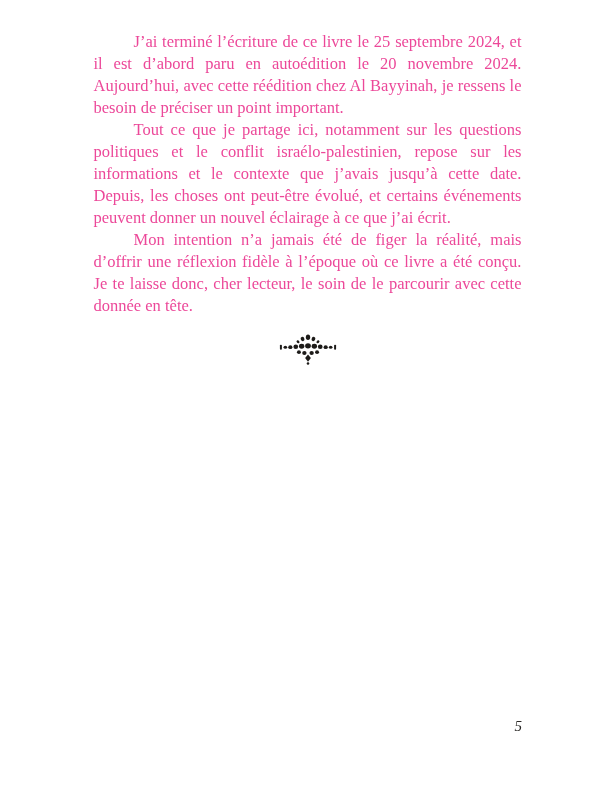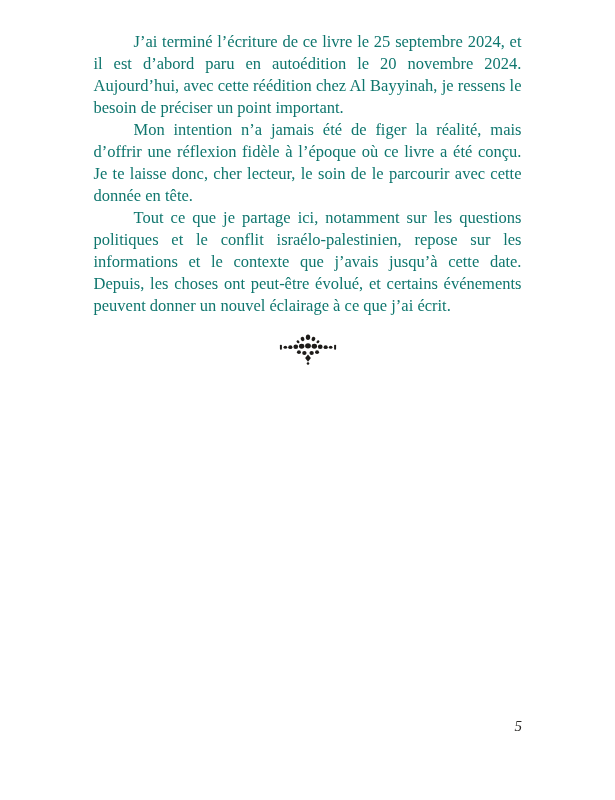--- a/index.html
+++ b/index.html
@@ -26,21 +26,21 @@
     line-height: 30px;
     letter-spacing: 0.3px;
     color: #161412;
   }
   .text-block {
     margin: 31px auto 0 auto;
     width: 428px;
     text-align: justify;
     font-size: 16.5px;
     line-height: 22px;
-    color: #0f766e;
+    color: #ec4899;
   }
   .text-block p {
     margin: 0;
     text-indent: 40px;
   }
   .ornament-wrap {
     margin-top: 15px;
     text-align: center;
   }
   .ornament-wrap svg {
@@ -60,22 +60,22 @@
   }
 </style>
 </head>
 <body>
 
 <div class="page">
 
 
   <div class="text-block">
     <p>J’ai terminé l’écriture de ce livre le 25 septembre 2024, et il est d’abord paru en autoédition le 20 novembre 2024. Aujourd’hui, avec cette réédition chez Al Bayyinah, je ressens le besoin de préciser un point important.</p>
+    <p>Tout ce que je partage ici, notamment sur les questions politiques et le conflit israélo-palestinien, repose sur les informations et le contexte que j’avais jusqu’à cette date. Depuis, les choses ont peut-être évolué, et certains événements peuvent donner un nouvel éclairage à ce que j’ai écrit.</p>
     <p>Mon intention n’a jamais été de figer la réalité, mais d’offrir une réflexion fidèle à l’époque où ce livre a été conçu. Je te laisse donc, cher lecteur, le soin de le parcourir avec cette donnée en tête.</p>
-    <p>Tout ce que je partage ici, notamment sur les questions politiques et le conflit israélo-palestinien, repose sur les informations et le contexte que j’avais jusqu’à cette date. Depuis, les choses ont peut-être évolué, et certains événements peuvent donner un nouvel éclairage à ce que j’ai écrit.</p>
   </div>
 
   <div class="ornament-wrap">
     <span>
       <svg width="58" height="34" viewBox="0 0 64 36" xmlns="http://www.w3.org/2000/svg" fill="#1c1a18">
 
         <ellipse cx="32" cy="5" rx="2.4" ry="3.0"></ellipse>
         <ellipse cx="26" cy="7" rx="2.0" ry="2.4" transform="rotate(-25 26 7)"></ellipse>
         <ellipse cx="38" cy="7" rx="2.0" ry="2.4" transform="rotate(25 38 7)"></ellipse>
         <ellipse cx="21" cy="10" rx="1.5" ry="1.8" transform="rotate(-40 21 10)"></ellipse>

